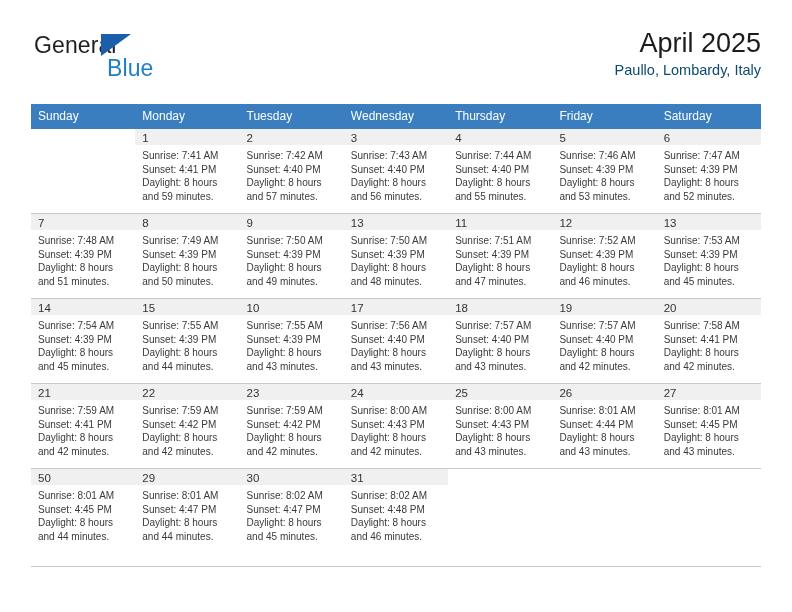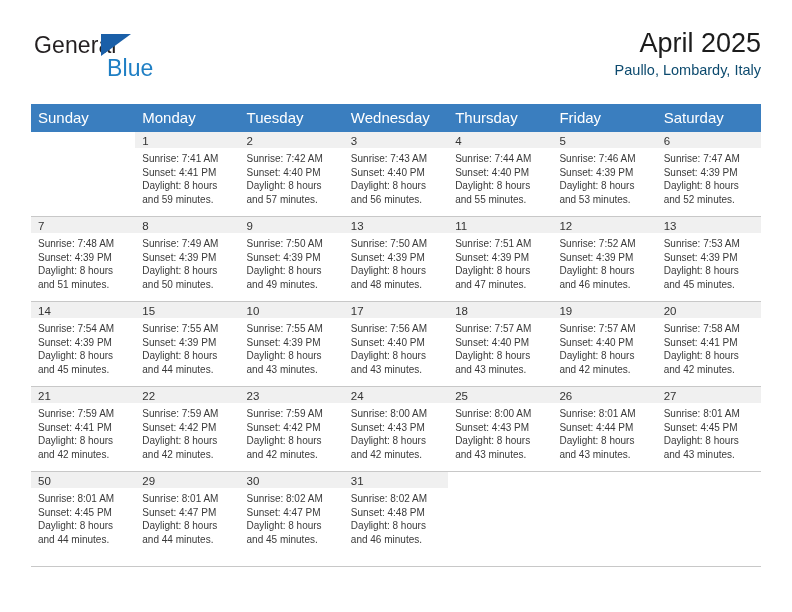--- a/index.html
+++ b/index.html
@@ -91,21 +91,21 @@
     left: 31px;
     top: 104px;
     width: 730px;
     border-collapse: collapse;
     table-layout: fixed;
   }
 
   .calendar th {
     background: #3a7ebf;
     color: #ffffff;
-    font-size: 15px;
+    font-size: 12px;
     font-weight: normal;
     text-align: left;
     padding: 5px 0 6px 7px;
     height: 12px;
     border: none;
   }
 
   .calendar td {
     vertical-align: top;
     padding: 0;

